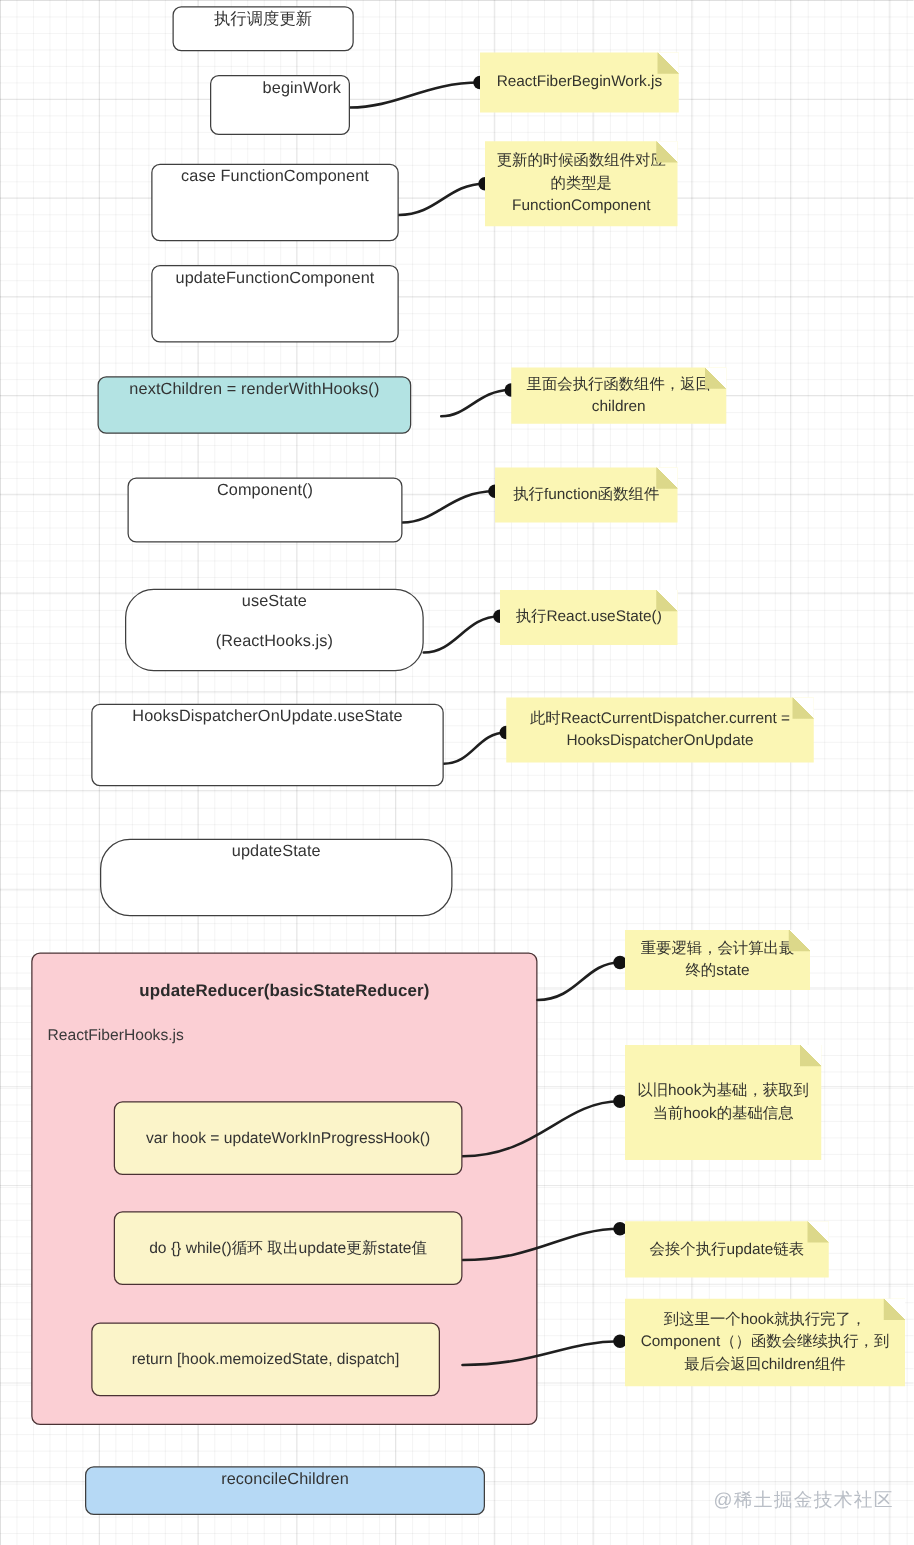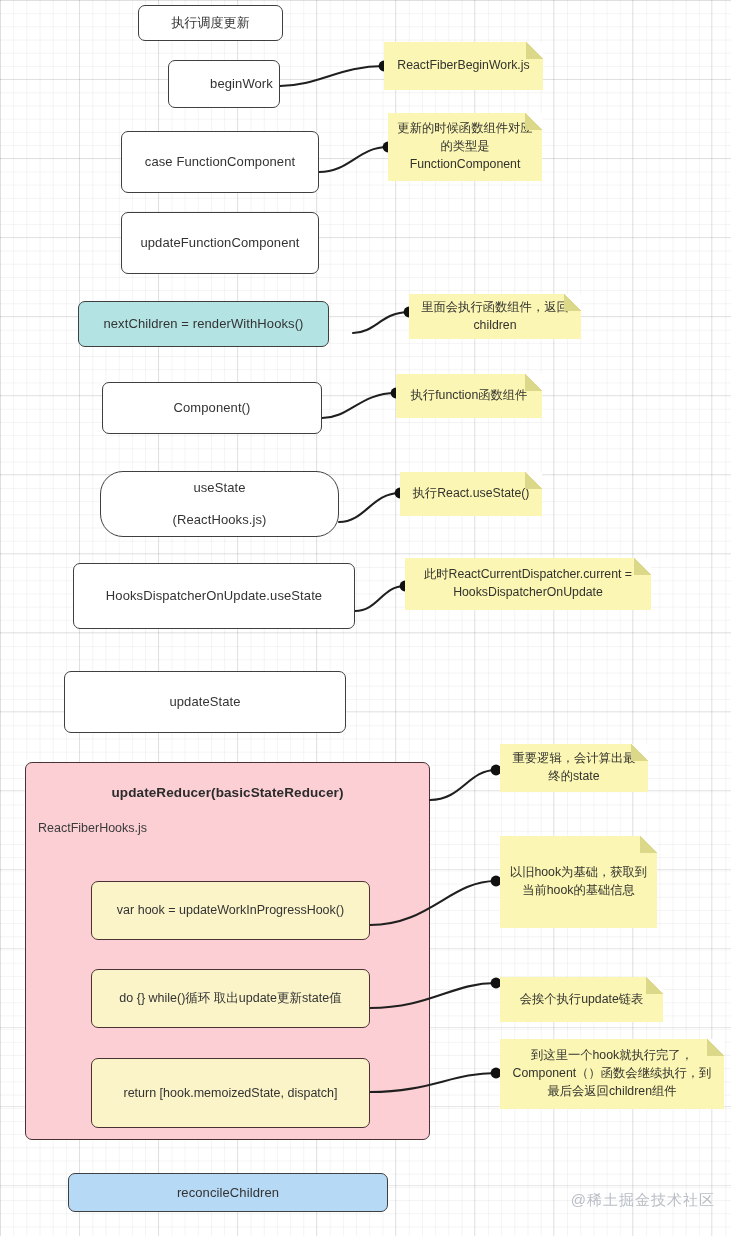--- a/index.html
+++ b/index.html
@@ -33,21 +33,20 @@
   .node {
     position: absolute;
     box-sizing: border-box;
     border: 1.7px solid #3f3f3f;
     border-radius: 7px;
     background: #ffffff;
     color: #333333;
     display: flex;
     flex-direction: column;
     align-items: center;
-    justify-content: center;
     text-align: center;
     font-size: 13px;
     line-height: 1.35;
     letter-spacing: 0.1px;
     z-index: 4;
   }
   .node.cyan  { background: #b3e3e3; border-color: #3f3f3f; }
   .node.blue  { background: #b6d9f5; border-color: #3f3f3f; }
   .node .line2 { margin-top: 14px; }
 
@@ -215,39 +214,39 @@
 
   <div class="node" style="left:100px; top:471px; width:239px; height:66px;border-radius:23px;">
     <span>useState</span>
     <span class="line2">(ReactHooks.js)</span>
   </div>
 
   <div class="node" style="left:73px; top:563px; width:282px; height:66px;">
     <span>HooksDispatcherOnUpdate.useState</span>
   </div>
 
-  <div class="node" style="left:64px; top:671px; width:282px; height:62px;">
+  <div class="node" style="left:80px; top:671px; width:282px; height:62px;border-radius:24px;">
     <span>updateState</span>
   </div>
 
   <div class="group-pink" style="left:25px; top:762px; width:405px; height:378px;">
     <div class="group-title">updateReducer(basicStateReducer)</div>
     <div class="group-sub">ReactFiberHooks.js</div>
   </div>
 
   <div class="subnode" style="left:91px; top:881px; width:279px; height:59px;">
     <span class="note-text">var hook = updateWorkInProgressHook()</span>
   </div>
 
   <div class="subnode" style="left:91px; top:969px; width:279px; height:59px;">
     <span class="note-text">do {} while()循环
 取出update更新state值</span>
   </div>
 
-  <div class="subnode" style="left:91px; top:1058px; width:279px; height:70px;">
+  <div class="subnode" style="left:73px; top:1058px; width:279px; height:59px;">
     <span class="note-text">return [hook.memoizedState, dispatch]</span>
   </div>
 
   <div class="node blue" style="left:68px; top:1173px; width:320px; height:39px;">
     <span>reconcileChildren</span>
   </div>
 
   <div class="note" style="left:384px; top:42px; width:159px; height:48px;">
     <span class="fold"></span>
     <span class="note-text">ReactFiberBeginWork.js</span>

